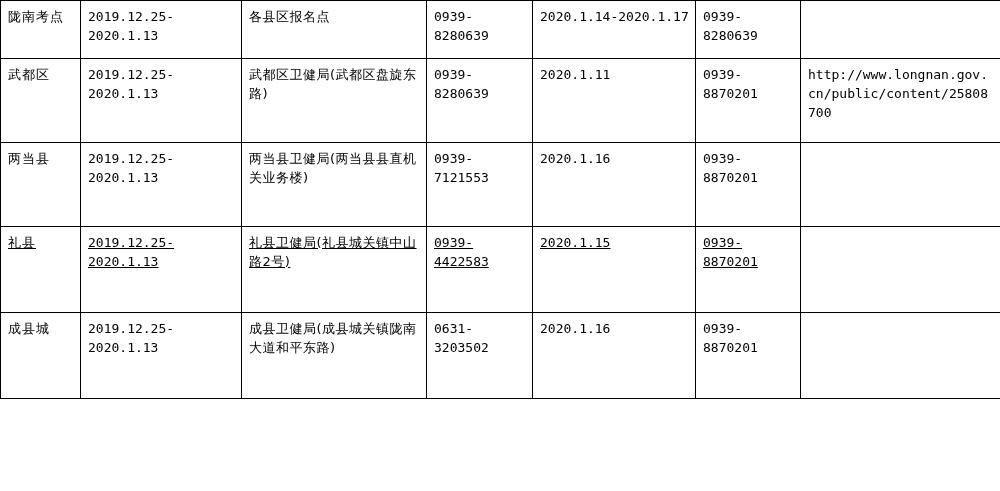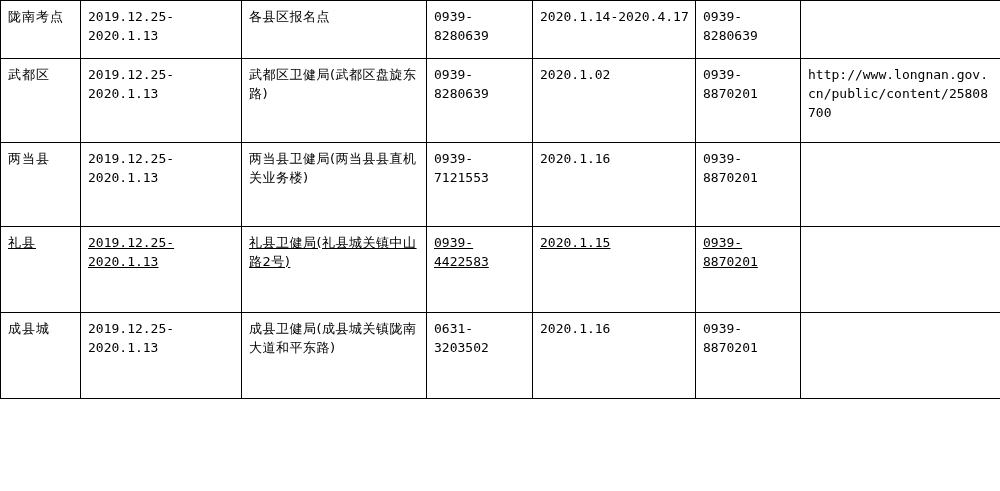--- a/index.html
+++ b/index.html
@@ -87,30 +87,30 @@
       <col class="c-date">
       <col class="c-hotline">
       <col class="c-url">
     </colgroup>
     <tbody>
       <tr class="row-h-1">
         <td class="region-cell">陇南考点</td>
         <td class="mono">2019.12.25-2020.1.13</td>
         <td class="cn">各县区报名点</td>
         <td class="mono">0939-8280639</td>
-        <td class="mono">2020.1.14-2020.4.17</td>
+        <td class="mono">2020.1.14-2020.1.17</td>
         <td class="mono">0939-8280639</td>
         <td class="url-cell"></td>
       </tr>
       <tr class="row-h-2">
         <td class="region-cell">武都区</td>
         <td class="mono">2019.12.25-2020.1.13</td>
         <td class="cn">武都区卫健局(武都区盘旋东路)</td>
         <td class="mono">0939-8280639</td>
-        <td class="mono">2020.1.02</td>
+        <td class="mono">2020.1.11</td>
         <td class="mono">0939-8870201</td>
         <td class="url-cell">http://www.longnan.gov.cn/public/content/25808700</td>
       </tr>
       <tr class="row-h-3">
         <td class="region-cell">两当县</td>
         <td class="mono">2019.12.25-2020.1.13</td>
         <td class="cn">两当县卫健局(两当县县直机关业务楼)</td>
         <td class="mono">0939-7121553</td>
         <td class="mono">2020.1.16</td>
         <td class="mono">0939-8870201</td>

